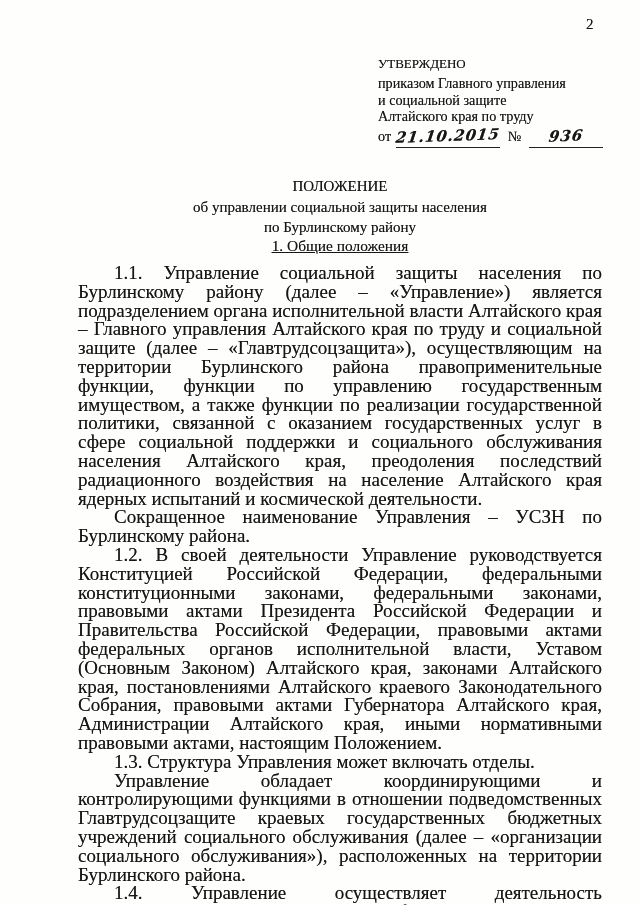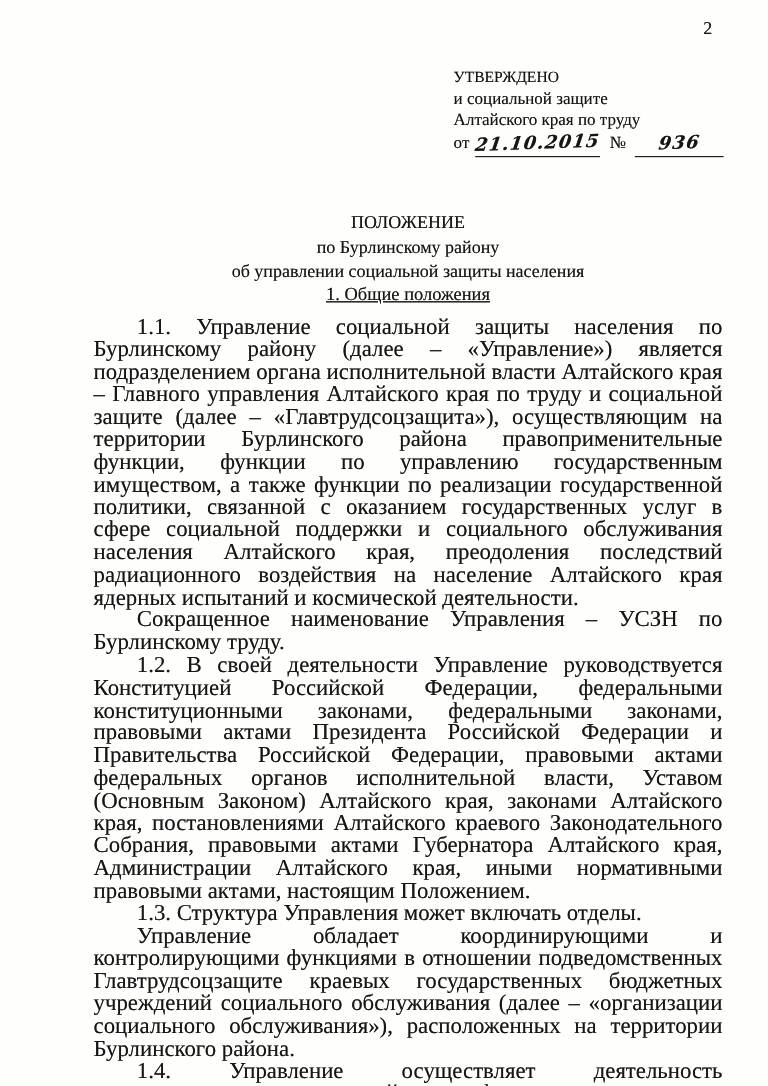--- a/index.html
+++ b/index.html
@@ -97,40 +97,41 @@
 </style>
 </head>
 <body>
 
 <div class="page scan-text">
 
   <div class="page-number">2</div>
 
   <div class="approval">
     <div class="approval-status">УТВЕРЖДЕНО</div>
+    <div class="approval-line">приказом Главного управления</div>
     <div class="approval-line">и социальной защите</div>
     <div class="approval-line">Алтайского края по труду</div>
     <div class="sign-row">
       <span class="from-label">от</span>
       <span class="blank blank-date"><span class="hw">21.10.2015</span></span>
       <span class="no-label">№</span>
       <span class="blank blank-num"><span class="hw">936</span></span>
     </div>
   </div>
 
   <div class="title-block">
     <div>ПОЛОЖЕНИЕ</div>
+    <div>об управлении социальной защиты населения</div>
     <div>по Бурлинскому району</div>
-    <div>об управлении социальной защиты населения</div>
   </div>
 
   <div class="section-heading">1. Общие положения</div>
 
   <div class="body-text" lang="ru">
       <p class="para">1.1. Управление социальной защиты населения по Бурлинскому району (далее – «Управление») является подразделением органа исполнительной власти Алтайского края – Главного управления Алтайского края по труду и социальной защите (далее – «Главтрудсоцзащита»), осуществляющим на территории Бурлинского района правоприменительные функции, функции по управлению государственным имуществом, а также функции по реализации государственной политики, связанной с оказанием государственных услуг в сфере социальной поддержки и социального обслуживания населения Алтайского края, преодоления последствий радиационного воздействия на население Алтайского края ядерных испытаний и космической деятельности.</p>
-      <p class="para">Сокращенное наименование Управления – УСЗН по Бурлинскому труду.</p>
+      <p class="para">Сокращенное наименование Управления – УСЗН по Бурлинскому района.</p>
       <p class="para">1.2. В своей деятельности Управление руководствуется Конституцией Российской Федерации, федеральными конституционными законами, федеральными законами, правовыми актами Президента Российской Федерации и Правительства Российской Федерации, правовыми актами федеральных органов исполнительной власти, Уставом (Основным Законом) Алтайского края, законами Алтайского края, постановлениями Алтайского краевого Законодательного Собрания, правовыми актами Губернатора Алтайского края, Администрации Алтайского края, иными нормативными правовыми актами, настоящим Положением.</p>
       <p class="para">1.3. Структура Управления может включать отделы.</p>
       <p class="para">Управление обладает координирующими и контролирующими функциями в отношении подведомственных Главтрудсоцзащите краевых государственных бюджетных учреждений социального обслуживания (далее – «организации социального обслуживания»), расположенных на территории Бурлинского района.</p>
       <p class="para">1.4. Управление осуществляет деятельность непосредственно во взаимодействии с федеральными органами исполнительной власти и их территориальными органами, органами исполнительной власти Алтайского края, структурными подразделениями Администрации Алтайского края, органами местного самоуправления, общественными объединениями, иными организациями.</p>
     </div>
 
 </div>
 
 </body></html>

